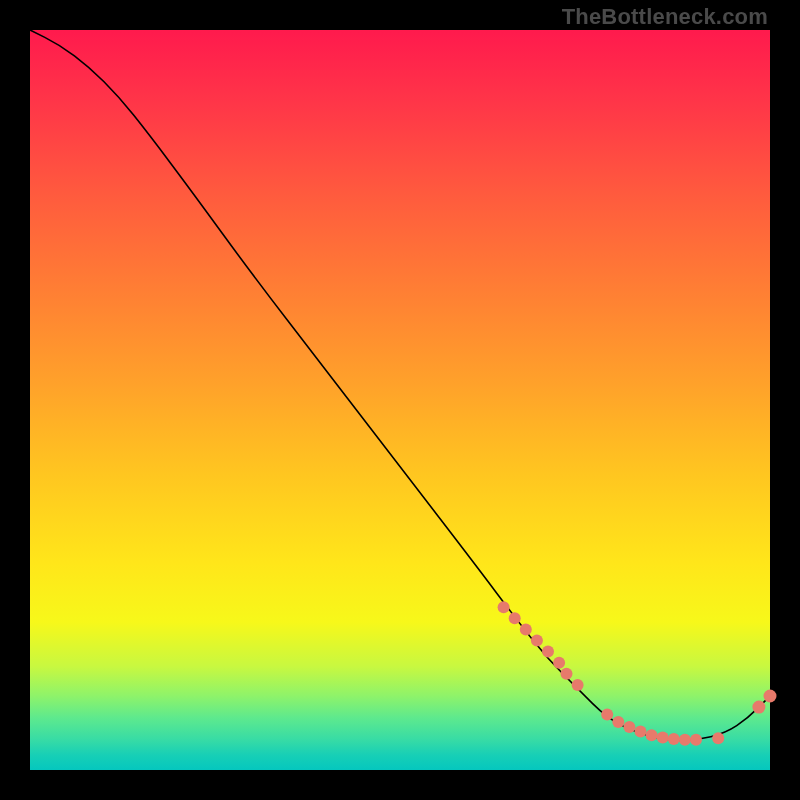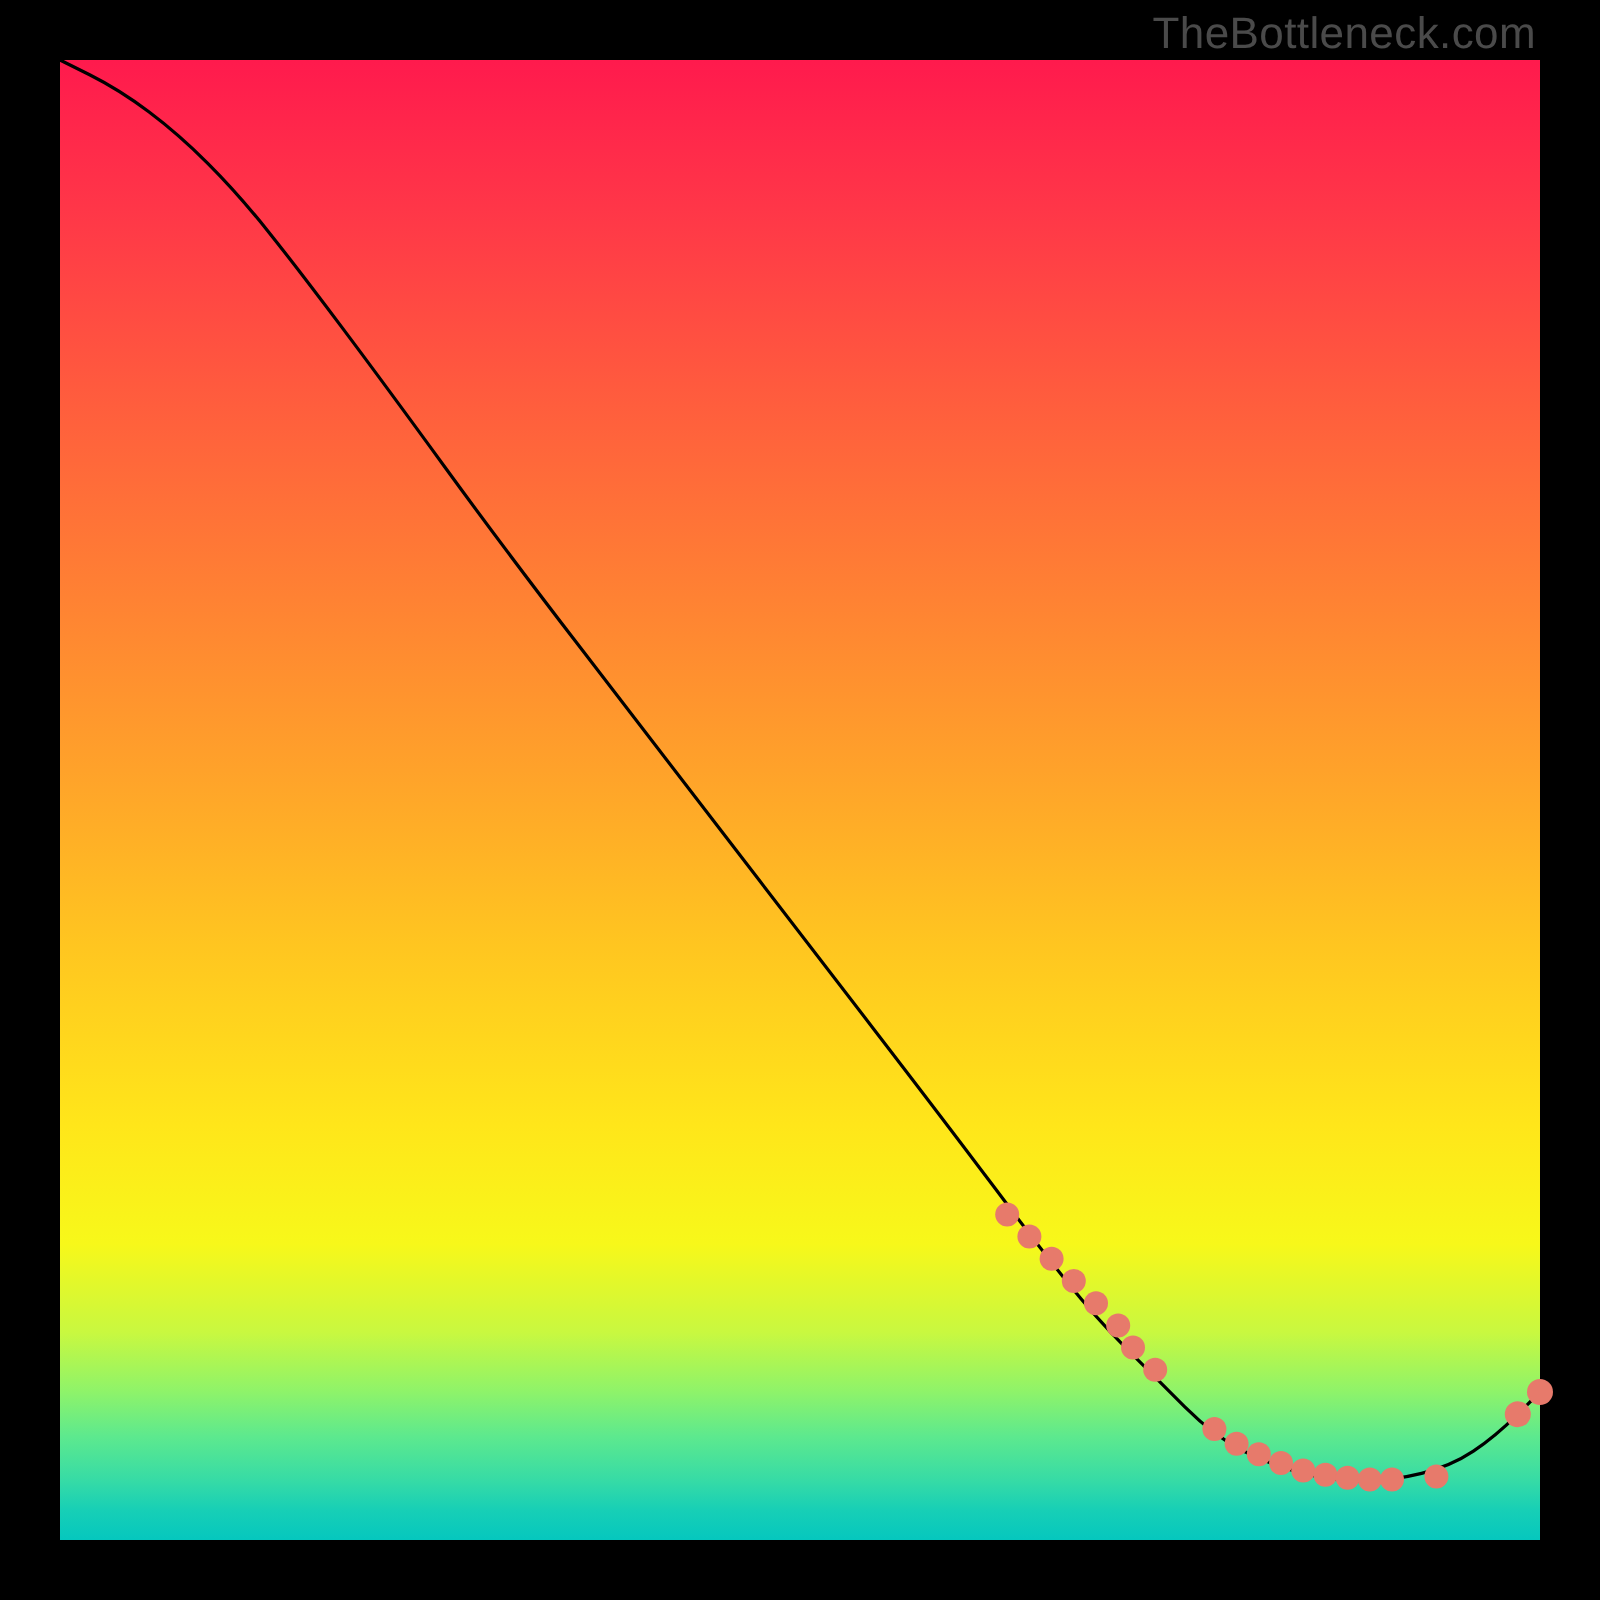--- a/index.html
+++ b/index.html
@@ -41,21 +41,21 @@
       #17cfb6 98%,
       #05c7be 100%
     );
   }
   .watermark {
     position: absolute;
     top: 4px;
     right: 32px;
     color: #4a4a4a;
     font-size: 22px;
-    font-weight: 400;
+    font-weight: 700;
     letter-spacing: 0.2px;
     user-select: none;
   }
   svg.overlay {
     position: absolute;
     left: 0;
     top: 0;
     width: 740px;
     height: 740px;
     overflow: visible;

